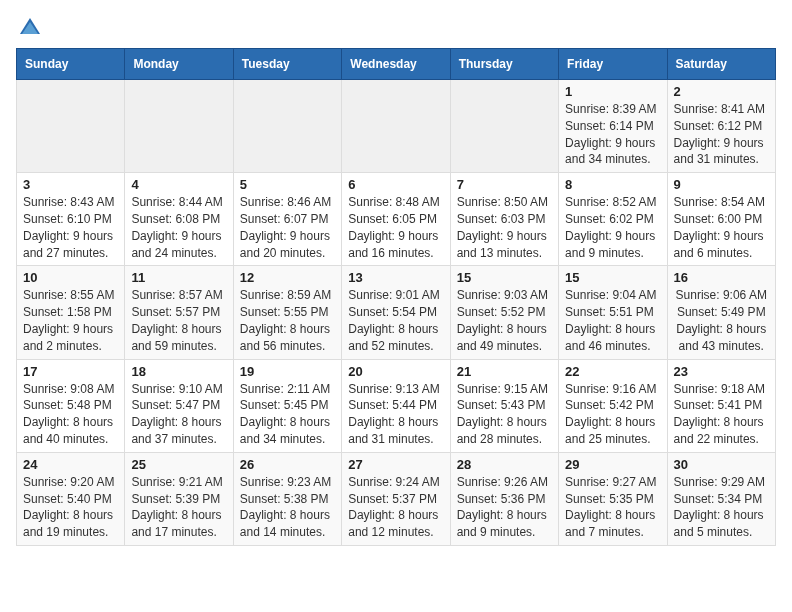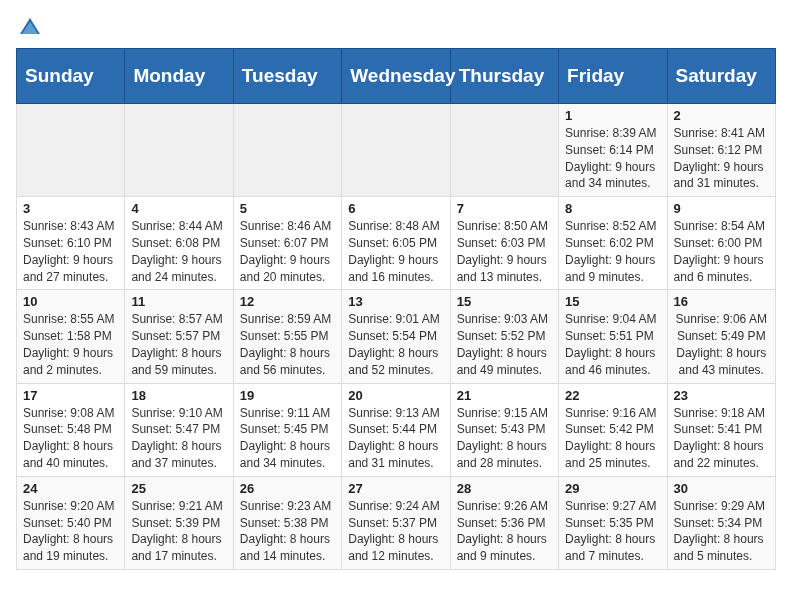--- a/index.html
+++ b/index.html
@@ -54,22 +54,22 @@
     }
     .calendar {
       width: 100%;
       border-collapse: collapse;
       table-layout: fixed;
     }
     .calendar thead tr th {
       background: #2b6cb0;
       color: #fff;
       text-align: left;
-      padding: 16px 8px;
-      font-size: 19px;
+      padding: 8px 8px;
+      font-size: 12px;
       font-weight: bold;
       border: 1px solid #1a4e8a;
     }
     .calendar tbody tr td {
       vertical-align: top;
       padding: 4px 6px;
       font-size: 11px;
       color: #333;
       border: 1px solid #ddd;
       height: 80px;
@@ -260,21 +260,21 @@
         </td>
         <td>
           <span class="day-number">18</span>
           <div class="day-info" style="white-space: pre-line;">Sunrise: 9:10 AM
 Sunset: 5:47 PM
 Daylight: 8 hours
 and 37 minutes.</div>
         </td>
         <td>
           <span class="day-number">19</span>
-          <div class="day-info" style="white-space: pre-line;">Sunrise: 9:11 AM
+          <div class="day-info" style="white-space: pre-line;">Sunrise: 2:11 AM
 Sunset: 5:45 PM
 Daylight: 8 hours
 and 34 minutes.</div>
         </td>
         <td>
           <span class="day-number">20</span>
           <div class="day-info" style="white-space: pre-line;">Sunrise: 9:13 AM
 Sunset: 5:44 PM
 Daylight: 8 hours
 and 31 minutes.</div>

